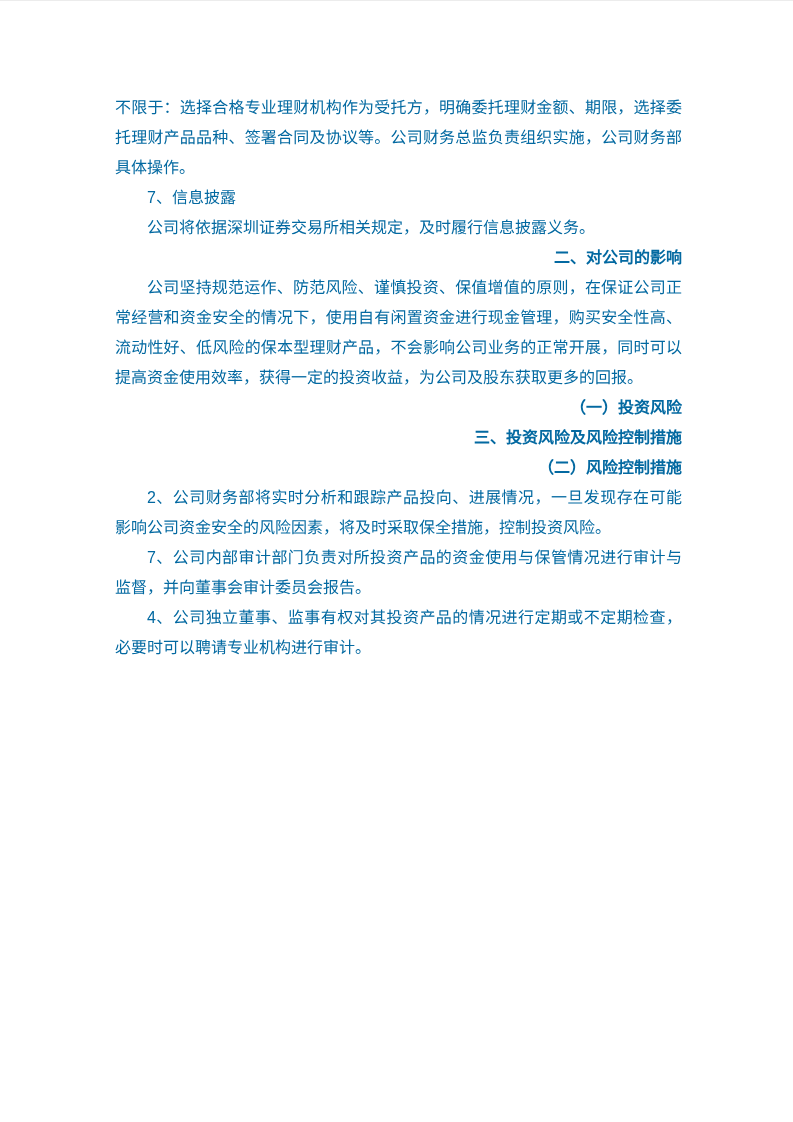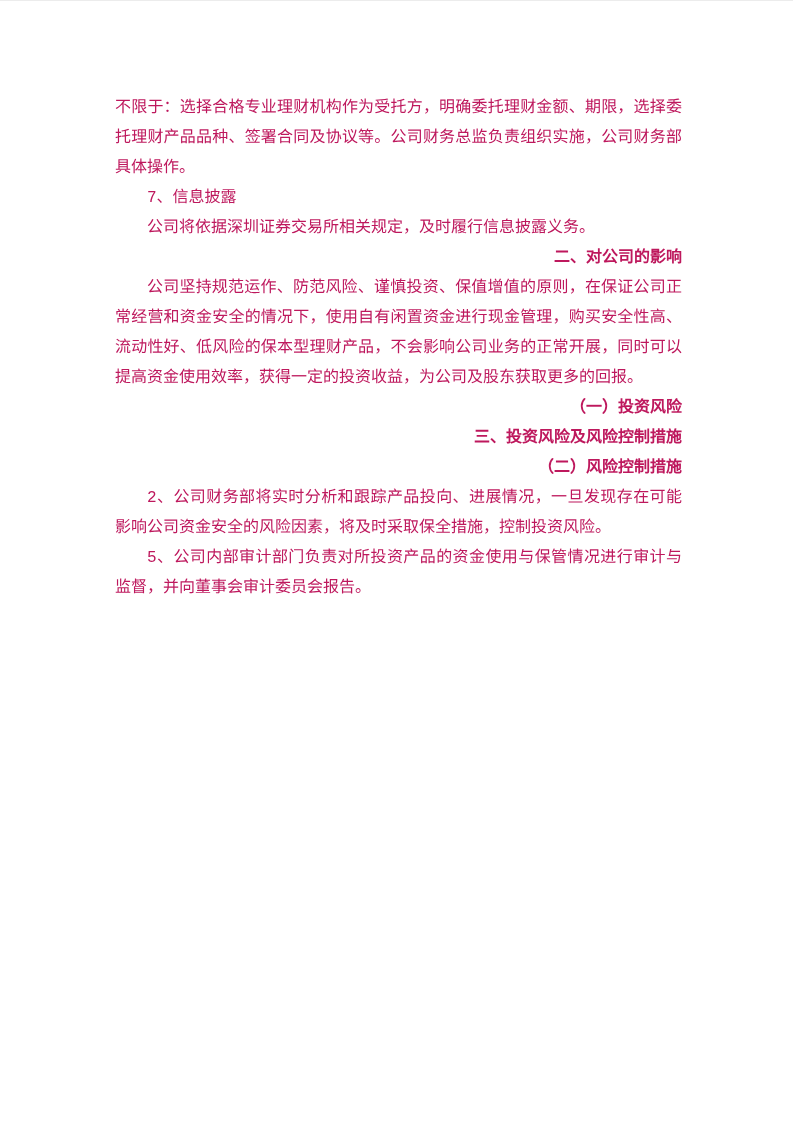--- a/index.html
+++ b/index.html
@@ -7,22 +7,22 @@
     padding: 0;
     background: #ffffff;
   }
   .page {
     position: relative;
     width: 793px;
     height: 900px;
     background: #ffffff;
     border-top: 1px solid #ececec;
     overflow: hidden;
-    font-family: Liberation Mono, monospace;
-    color: #be185d;
+    font-family: Liberation Sans, sans-serif;
+    color: #0369a1;
     box-sizing: border-box;
   }
   .doc-content {
     position: absolute;
     top: 92px;
     left: 115px;
     width: 567px;
     font-size: 16px;
     line-height: 30px;
   }
@@ -49,15 +49,16 @@
   <div class="doc-content">
     <p class="no-indent">不限于：选择合格专业理财机构作为受托方，明确委托理财金额、期限，选择委托理财产品品种、签署合同及协议等。公司财务总监负责组织实施，公司财务部具体操作。</p>
     <p>7、信息披露</p>
     <p>公司将依据深圳证券交易所相关规定，及时履行信息披露义务。</p>
     <p class="heading">二、对公司的影响</p>
     <p>公司坚持规范运作、防范风险、谨慎投资、保值增值的原则，在保证公司正常经营和资金安全的情况下，使用自有闲置资金进行现金管理，购买安全性高、流动性好、低风险的保本型理财产品，不会影响公司业务的正常开展，同时可以提高资金使用效率，获得一定的投资收益，为公司及股东获取更多的回报。</p>
     <p class="heading">（一）投资风险</p>
     <p class="heading">三、投资风险及风险控制措施</p>
     <p class="heading">（二）风险控制措施</p>
     <p>2、公司财务部将实时分析和跟踪产品投向、进展情况，一旦发现存在可能影响公司资金安全的风险因素，将及时采取保全措施，控制投资风险。</p>
-    <p>5、公司内部审计部门负责对所投资产品的资金使用与保管情况进行审计与监督，并向董事会审计委员会报告。</p>
+    <p>7、公司内部审计部门负责对所投资产品的资金使用与保管情况进行审计与监督，并向董事会审计委员会报告。</p>
+    <p>4、公司独立董事、监事有权对其投资产品的情况进行定期或不定期检查，必要时可以聘请专业机构进行审计。</p>
   </div>
 </div>
 
 </body></html>

